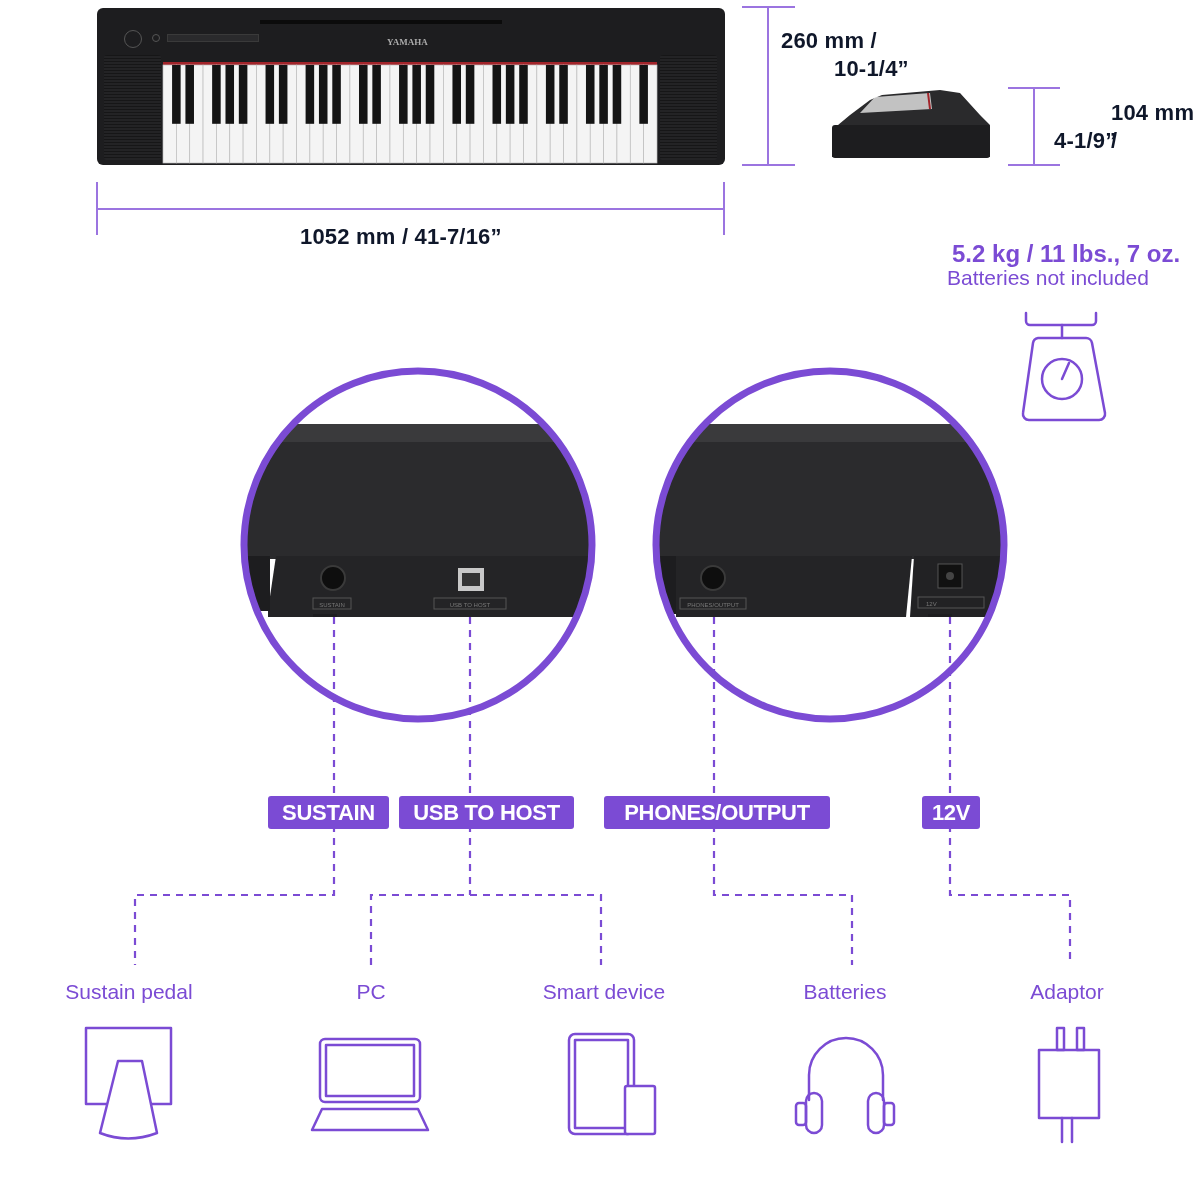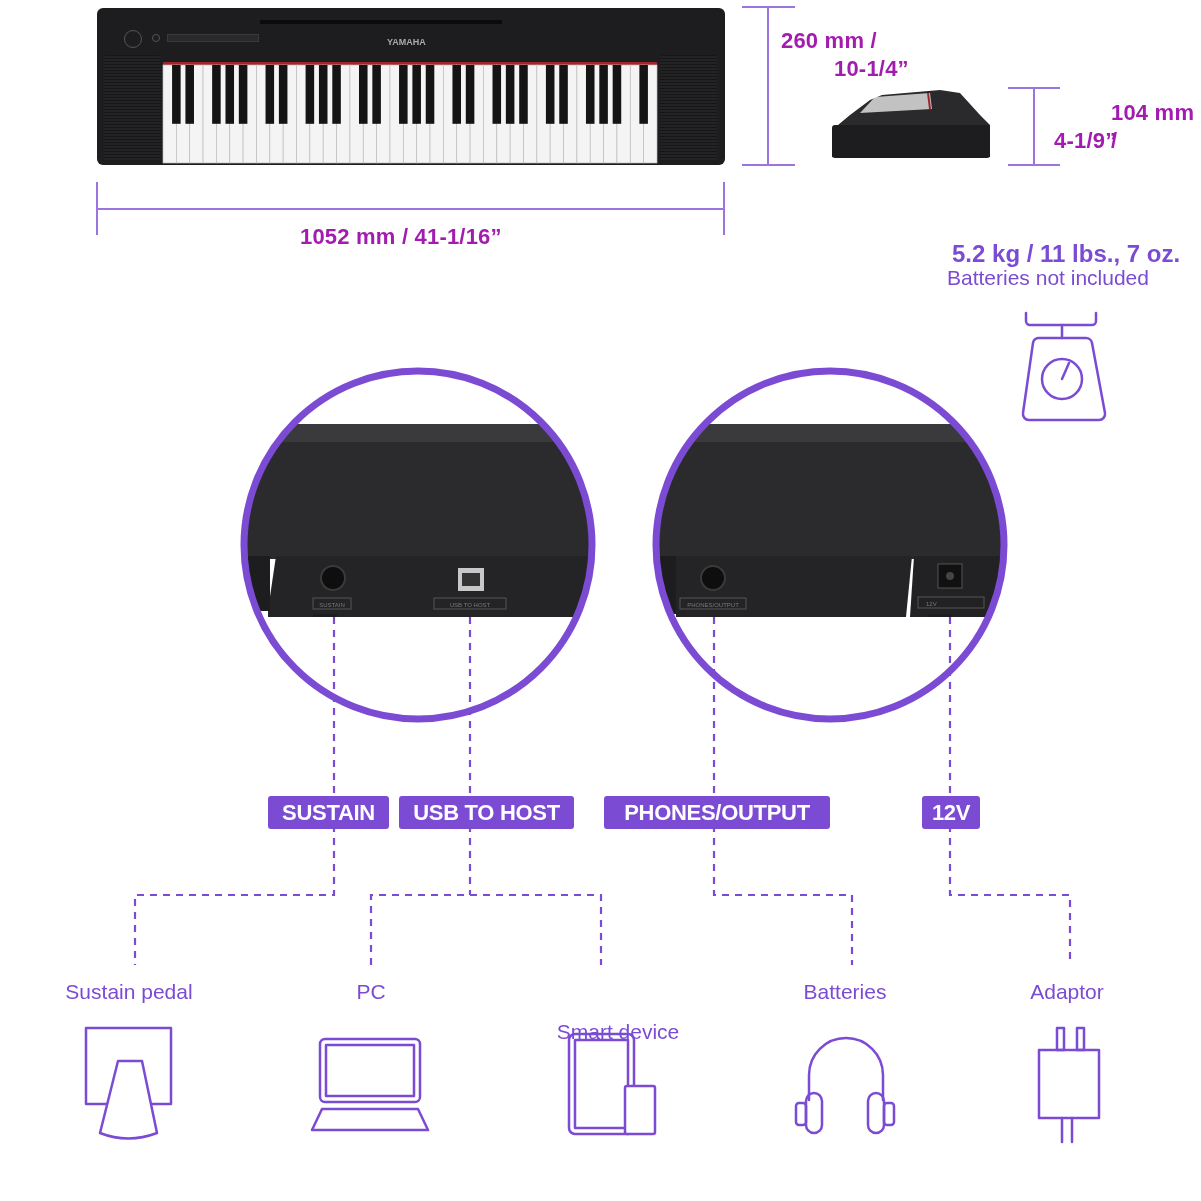--- a/index.html
+++ b/index.html
@@ -1,23 +1,23 @@
 <!DOCTYPE html>
 <html><head>
 <meta charset="utf-8">
 <style>
   html,body{margin:0;padding:0;background:#fff;}
   body{width:1201px;height:1201px;position:relative;overflow:hidden;font-family:"Liberation Sans",sans-serif;color:#7b4bd4;}
   .abs{position:absolute;}
-  .dimtxt{font-weight:bold;font-size:22px;color:#a21caf;line-height:28px;letter-spacing:0.2px;}
+  .dimtxt{font-weight:bold;font-size:22px;color:#0f172a;line-height:28px;letter-spacing:0.2px;}
   .weight-title{font-weight:bold;font-size:24px;}
   .weight-sub{font-size:21px;}
   .badge{position:absolute;top:796px;height:33px;background:#7b4bd4;color:#fff;font-weight:bold;font-size:22px;line-height:33px;border-radius:3px;text-align:center;letter-spacing:-0.3px;}
   .devlabel{position:absolute;top:980px;font-weight:normal;font-size:21px;color:#7b4bd4;text-align:center;transform:translateX(-50%);white-space:nowrap;}
-  .keyboard{position:absolute;left:97px;top:8px;width:628px;height:157px;background:#1d1d1f;border-radius:6px;}
+  .keyboard{position:absolute;left:97px;top:8px;width:628px;height:157px;background:#1d1d1f;border-radius:6px;font-family:Liberation Serif, serif;}
   .speaker{position:absolute;top:47px;width:57px;height:105px;background:repeating-linear-gradient(0deg,#232325 0 2px,#161617 2px 3px);border-radius:3px;}
   .keys{position:absolute;left:66px;top:54px;width:494px;height:98px;background:#f2f2f2;border-top:3px solid #a2242a;}
   svg{overflow:visible;}
 </style>
 </head>
 <body>
 
 <div class="keyboard">
   <div class="abs" style="left:27px;top:22px;width:16px;height:16px;border-radius:50%;border:1px solid #555;"></div>
   <div class="abs" style="left:55px;top:26px;width:6px;height:6px;border-radius:50%;border:1px solid #555;"></div>
@@ -108,21 +108,21 @@
     <line x1="742" y1="7" x2="795" y2="7"></line>
     <line x1="742" y1="165" x2="795" y2="165"></line>
     <line x1="768" y1="7" x2="768" y2="165"></line>
 
     <line x1="1008" y1="88" x2="1060" y2="88"></line>
     <line x1="1008" y1="165" x2="1060" y2="165"></line>
     <line x1="1034" y1="88" x2="1034" y2="165"></line>
   </g>
 </svg>
 
-<div class="abs dimtxt" style="left:300px;top:223px;">1052 mm / 41-1/16”</div>
+<div class="abs dimtxt" style="left:300px;top:223px;">1052 mm / 41-7/16”</div>
 <div class="abs dimtxt" style="left:781px;top:27px;">260 mm /</div>
 <div class="abs dimtxt" style="left:794px;top:55px;margin-left:40px;">10-1/4”</div>
 <div class="abs dimtxt" style="left:1111px;top:99px;">104 mm /</div>
 <div class="abs dimtxt" style="left:1054px;top:127px;">4-1/9”</div>
 
 <svg class="abs" style="left:830px;top:85px;" width="170" height="82">
   <polygon points="40,15 52,10 110,5 130,8 150,30 160,40 160,72 2,72 2,45 20,30" fill="#2a2a2c"></polygon>
   <polygon points="45,12 100,8 102,24 30,28" fill="#e8e8e8" opacity="0.8"></polygon>
   <line x1="98" y1="8" x2="100" y2="24" stroke="#a2242a" stroke-width="2"></line>
   <rect x="2" y="40" width="158" height="33" rx="3" fill="#1d1d1f"></rect>
@@ -198,21 +198,21 @@
   </g>
 </svg>
 
 <div class="badge" style="left:268px;width:121px;">SUSTAIN</div>
 <div class="badge" style="left:399px;width:175px;">USB TO HOST</div>
 <div class="badge" style="left:604px;width:226px;">PHONES/OUTPUT</div>
 <div class="badge" style="left:922px;width:58px;">12V</div>
 
 <div class="devlabel" style="left:129px;">Sustain pedal</div>
 <div class="devlabel" style="left:371px;">PC</div>
-<div class="devlabel" style="left:618px;margin-top:40px;">Smart device</div>
+<div class="devlabel" style="left:604px;">Smart device</div>
 <div class="devlabel" style="left:845px;">Batteries</div>
 <div class="devlabel" style="left:1067px;">Adaptor</div>
 
 <svg class="abs" style="left:0;top:0;" width="1201" height="1201">
   <g stroke="#7b4bd4" stroke-width="2.5" fill="none" stroke-linejoin="round" stroke-linecap="round">
 
     <g>
       <rect x="86" y="1028" width="85" height="76" fill="#fff"></rect>
       <path d="M118 1061 H142 L157 1133 Q128 1144 100 1133 Z" fill="#fff"></path>
     </g>

